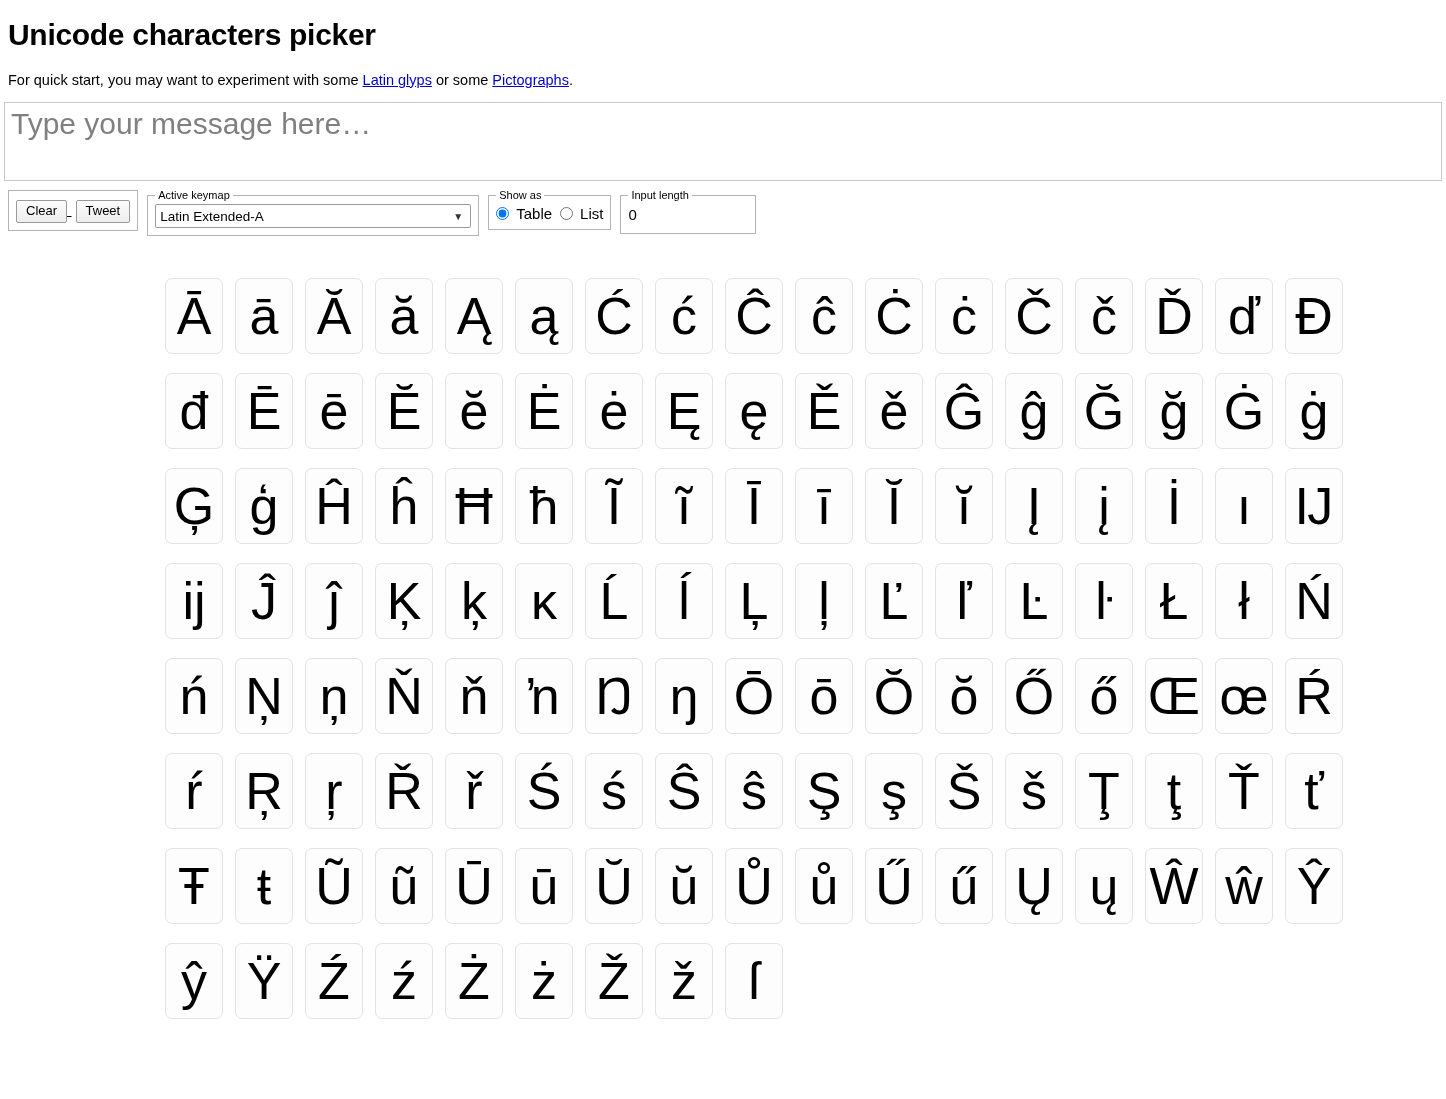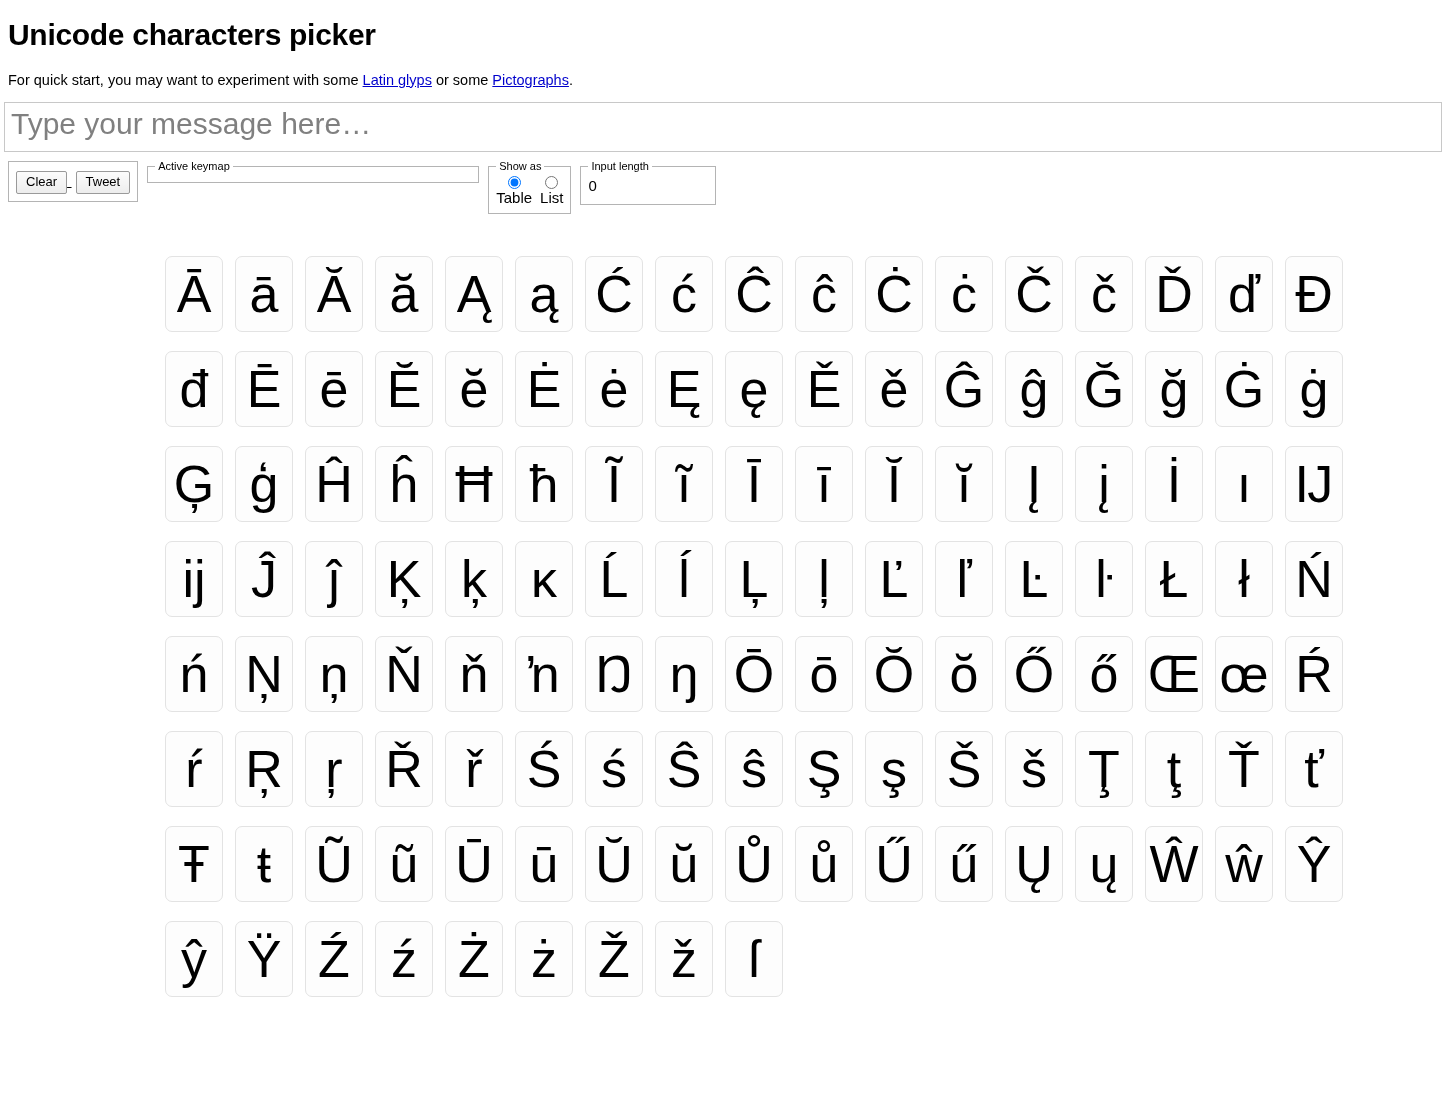--- a/index.html
+++ b/index.html
@@ -36,21 +36,21 @@
 
   
   .msg-wrap {
     margin: 13px 0 0 0;
     padding: 0 4px;
   }
   textarea.message-input {
     display: block;
     box-sizing: border-box;
     width: 1438px;
-    height: 50px;
+    height: 79px;
     font-family: "Liberation Sans", sans-serif;
     font-size: 30px;
     line-height: 1.12;
     color: #000;
     padding: 4px 6px;
     border: 1px solid #c8c8c8;
     outline: none;
     resize: none;
     background: #fff;
   }
@@ -123,23 +123,22 @@
   .showas-panel .radios {
     display: flex;
     align-items: center;
     gap: 8px;
     font-size: 15px;
     padding-top: 1px;
   }
   .radio-item {
     display: inline-flex;
     align-items: center;
-    gap: 0;
-    cursor: pointer;
-    flex-direction: column;
+    gap: 7px;
+    cursor: pointer;
   }
   .radio-item input[type=radio] {
     width: 13px;
     height: 13px;
     margin: 0;
     cursor: pointer;
   }
 
   .len-panel { width: 136px; }
   .len-value {
@@ -198,20 +197,26 @@
 
 <div class="toolbar">
 
   <fieldset class="panel no-legend">
     <button class="btn">Clear</button>
     <button class="btn">Tweet</button>
   </fieldset>
 
   <fieldset class="panel keymap-panel">
     <legend>Active keymap</legend>
+    <span class="select-shell">
+      <select class="keymap-select">
+        <option>Latin Extended-A</option>
+      </select>
+      <span class="caret">▼</span>
+    </span>
   </fieldset>
 
   <fieldset class="panel showas-panel">
     <legend>Show as</legend>
     <div class="radios">
       <label class="radio-item">
         <input type="radio" name="showas" checked="" style="">
         <span>Table</span>
       </label>
       <label class="radio-item">

